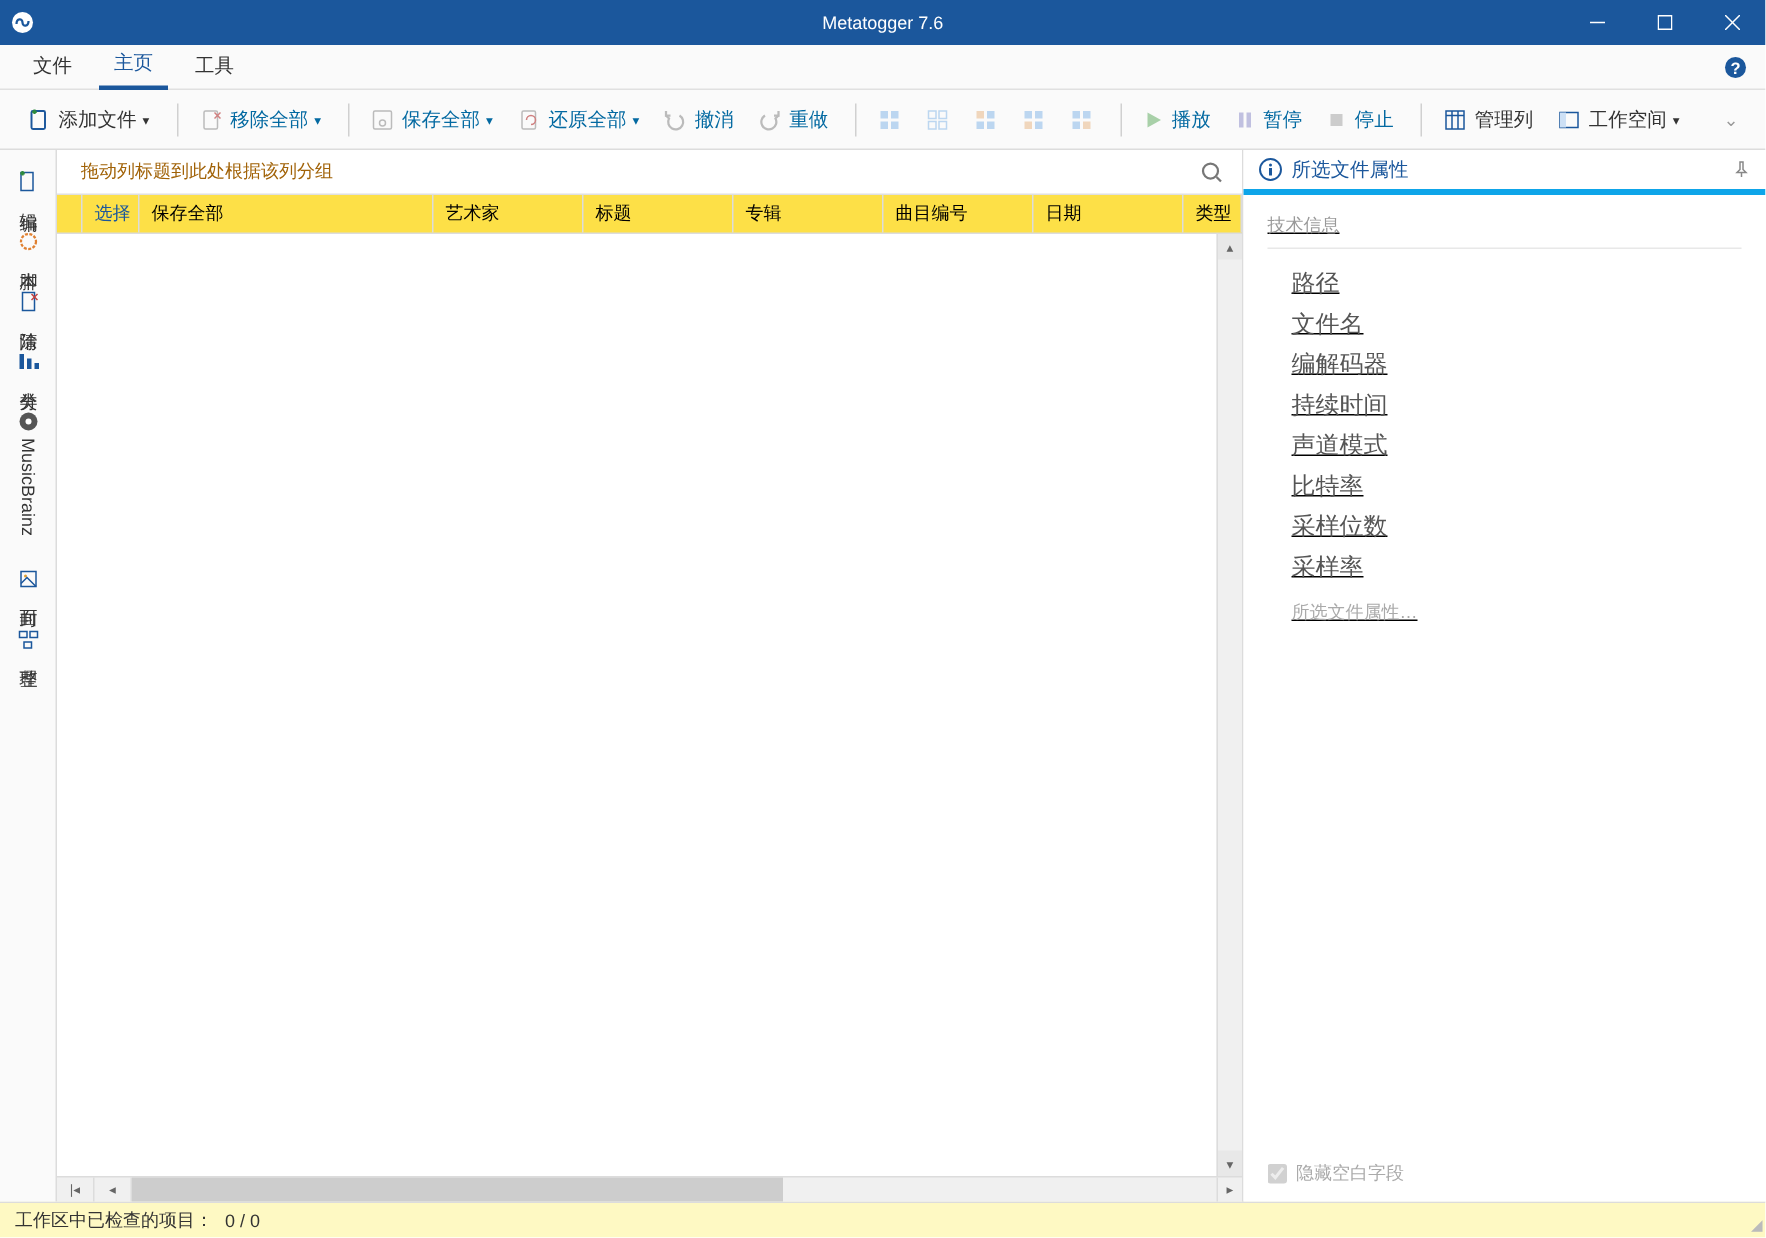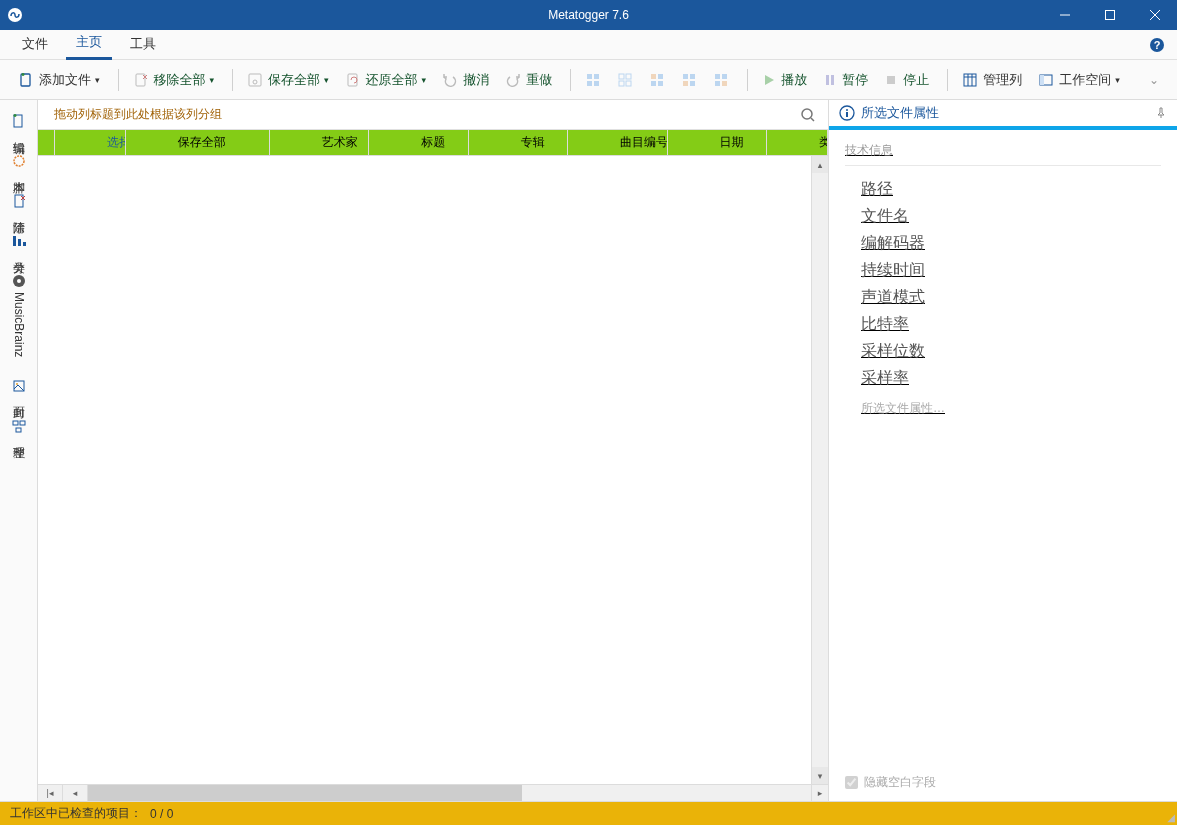--- a/index.html
+++ b/index.html
@@ -8,34 +8,34 @@
 .titlebar-icon { width: 30px; display: flex; align-items: center; justify-content: center; }
 .titlebar-title { position: absolute; left: 50%; transform: translateX(-50%); font-size: 12px; }
 .titlebar-controls { margin-left: auto; display: flex; }
 .titlebar-btn { width: 45px; height: 30px; display: flex; align-items: center; justify-content: center; color: #fff; }
 .menubar { height: 30px; background: #fafafa; display: flex; align-items: center; padding: 0 12px; border-bottom: 1px solid #e0e0e0; position: relative; }
 .menu-item { padding: 4px 10px 6px; margin-right: 8px; cursor: pointer; font-size: 13px; color: #333; }
 .menu-item.active { color: #1b579c; border-bottom: 3px solid #1b579c; font-weight: 500; }
 .help-icon { position: absolute; right: 12px; top: 50%; transform: translateY(-50%); color: #1b579c; }
 .toolbar { height: 40px; background: #fafafa; display: flex; align-items: center; padding: 0 12px; border-bottom: 1px solid #dcdcdc; }
 .tool-btn { display: flex; align-items: center; padding: 4px 6px; margin-right: 4px; color: #333; font-size: 13px; cursor: pointer; justify-content: flex-end; }
-.tool-btn.disabled { color: #14532d; cursor: default; }
+.tool-btn.disabled { color: #0369a1; cursor: default; }
 .tool-btn .ico { margin-right: 5px; display: inline-flex; }
 .tool-sep { width: 1px; height: 22px; background: #d0d0d0; margin: 0 8px; }
 .dropdown-arrow { margin-left: 4px; font-size: 9px; }
 .toolbar-overflow { margin-left: auto; padding: 4px 6px; color: #999; }
 .main-area { display: flex; height: calc(100% - 30px - 30px - 40px - 24px); }
 .sidebar { width: 38px; background: #fafafa; border-right: 1px solid #dcdcdc; display: flex; flex-direction: column; align-items: center; padding-top: 6px; }
 .sidebar-item { writing-mode: vertical-rl; text-orientation: mixed; padding: 8px 4px; margin-bottom: 6px; font-size: 12px; color: #333; display: flex; align-items: center; cursor: pointer; }
 .sidebar-item .sico { margin-bottom: 4px; writing-mode: horizontal-tb; }
 .center { flex: 1; display: flex; flex-direction: column; border-right: 1px solid #dcdcdc; min-width: 0; }
 .group-bar { height: 30px; border-bottom: 1px solid #e0e0e0; display: flex; align-items: center; padding: 0 16px; position: relative; }
 .group-hint { color: #a16207; font-size: 12px; }
 .search-icon { position: absolute; right: 12px; color: #777; }
-.grid-header { height: 26px; background: #84cc16; border-bottom: 1px solid #dcdcdc; display: flex; gap: 44px; }
+.grid-header { height: 26px; background: #fde047; border-bottom: 1px solid #dcdcdc; display: flex; }
 .grid-col { border-right: 1px solid #dcdcdc; padding: 4px 8px; font-size: 12px; display: flex; align-items: center; overflow: hidden; white-space: nowrap; }
 .grid-col.sel { color: #1b579c; }
 .grid-body { flex: 1; position: relative; background: #fff; }
 .vscroll { position: absolute; right: 0; top: 0; bottom: 0; width: 17px; background: #f0f0f0; border-left: 1px solid #dcdcdc; }
 .vscroll .thumb-top { position: absolute; top: 0; width: 100%; height: 17px; background: #e8e8e8; display:flex; align-items:center; justify-content:center; color:#666; font-size:9px; }
 .vscroll .thumb-bot { position: absolute; bottom: 0; width: 100%; height: 17px; background: #e8e8e8; display:flex; align-items:center; justify-content:center; color:#666; font-size:9px; }
 .hscroll-row { height: 17px; background: #f0f0f0; border-top: 1px solid #dcdcdc; display: flex; }
 .hscroll-nav { width: 50px; display: flex; border-right: 1px solid #dcdcdc; }
 .hscroll-nav div { flex: 1; display:flex; align-items:center; justify-content:center; color:#666; font-size:9px; border-right:1px solid #dcdcdc; }
 .hscroll-nav div:last-child { border-right:none; }
@@ -44,21 +44,21 @@
 .hscroll-btn { width: 17px; display:flex; align-items:center; justify-content:center; color:#666; font-size:9px; border-left:1px solid #dcdcdc; }
 .right-panel { width: 348px; background: #fff; display: flex; flex-direction: column; }
 .rp-header { height: 30px; border-bottom: 4px solid #0ea5e9; display: flex; align-items: center; padding: 0 10px; color: #1b579c; font-size: 13px; position: relative; }
 .rp-header .pin { position: absolute; right: 10px; color: #888; }
 .rp-body { flex: 1; padding: 12px 16px; overflow: auto; text-decoration: underline; }
 .rp-section-title { color: #999; font-size: 12px; padding-bottom: 6px; border-bottom: 1px solid #e8e8e8; margin-bottom: 10px; }
 .rp-field { color: #555; font-size: 16px; padding: 3px 16px; }
 .rp-link { color: #aaa; font-size: 12px; padding: 8px 16px; }
 .rp-footer { padding: 10px 16px; color: #aaa; font-size: 12px; display:flex; align-items:center; }
 .rp-footer input[type=checkbox] { margin-right: 6px; }
-.statusbar { height: 24px; background: #eab308; border-top: 1px solid #dcdcdc; display: flex; align-items: center; padding: 0 10px; font-size: 12px; color: #333; }
+.statusbar { height: 24px; background: #fef9c3; border-top: 1px solid #dcdcdc; display: flex; align-items: center; padding: 0 10px; font-size: 12px; color: #333; }
 .resize-grip { position: absolute; right: 2px; bottom: 2px; color: #bbb; font-size: 10px; }
 svg { display: block; }
 </style>
 </head>
 <body>
 
 <div class="titlebar">
   <div class="titlebar-icon">
     <svg width="16" height="16" viewBox="0 0 16 16">
         <circle cx="8" cy="8" r="7" fill="#fff"></circle>

